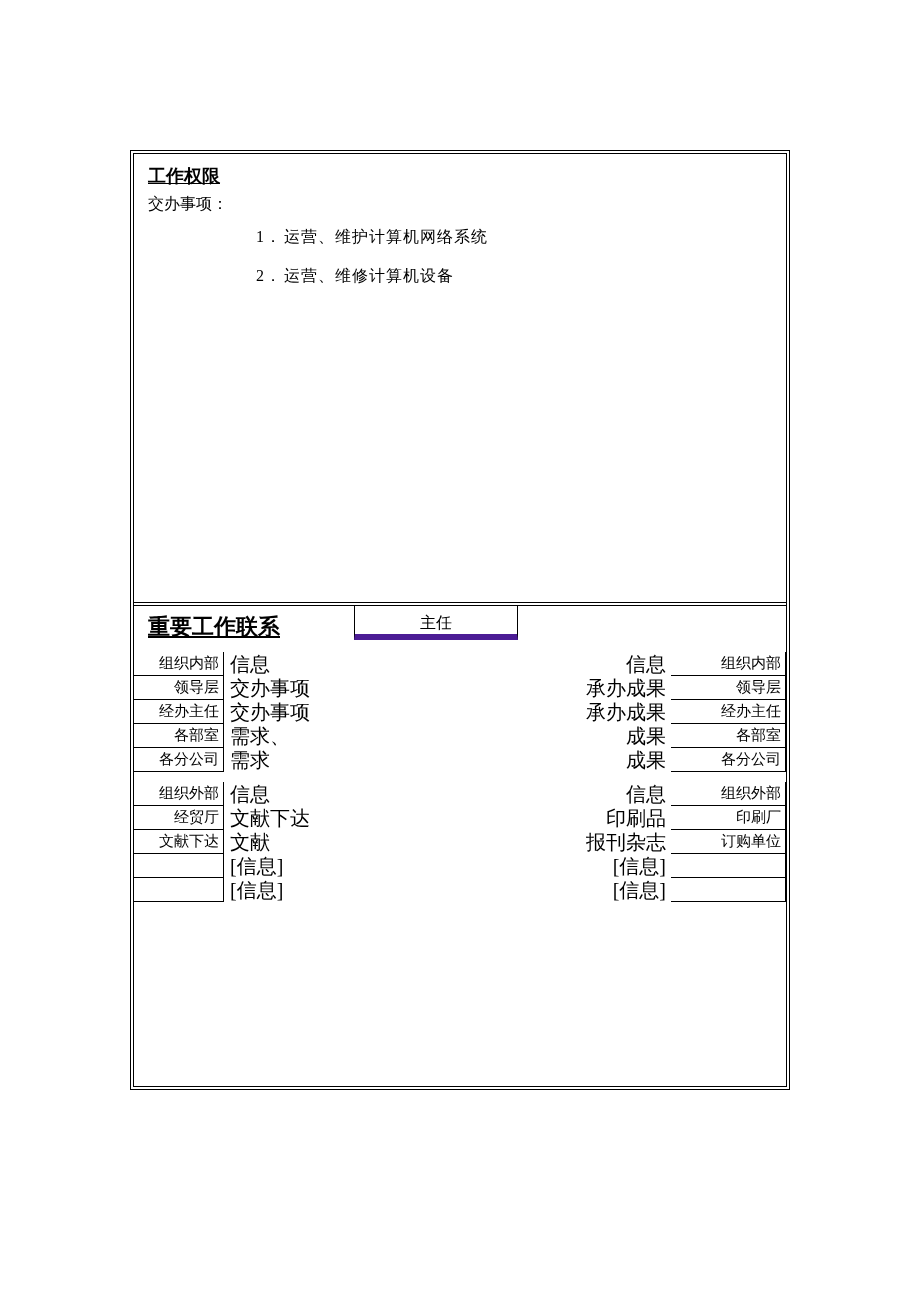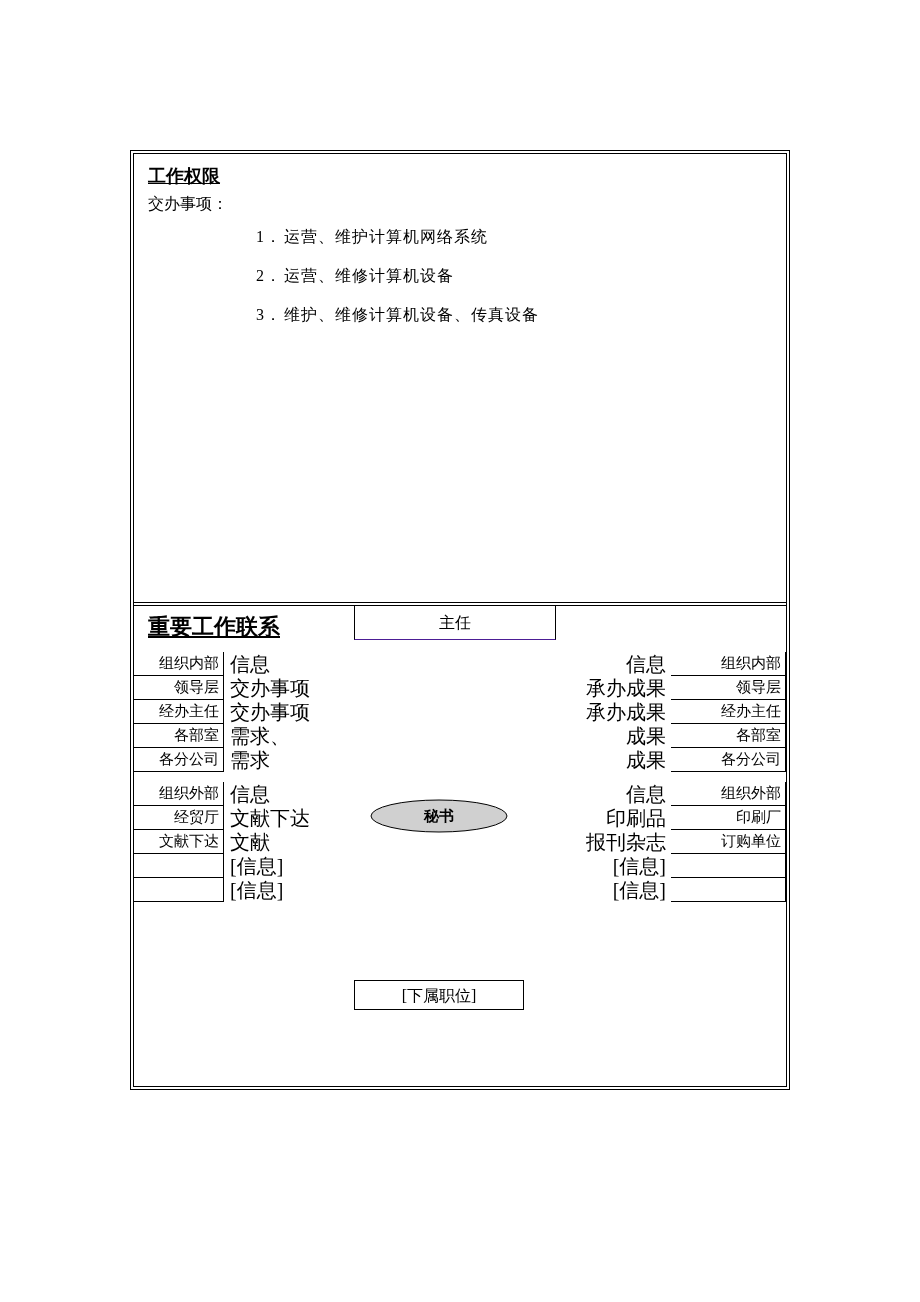--- a/index.html
+++ b/index.html
@@ -70,24 +70,24 @@
     left: 14px;
     top: 6px;
     font-weight: bold;
     text-decoration: underline;
     font-size: 22px;
   }
   .top-box {
     position: absolute;
     top: 0;
     left: 220px;
-    width: 202px;
+    width: 164px;
     height: 34px;
     border-right: 1px solid #000;
-    border-bottom: 1px solid #4c1d95;
+    border-bottom: 6px solid #4c1d95;
     border-left: 1px solid #000;
     text-align: center;
     line-height: 34px;
     font-size: 16px;
   }
   .bottom-box {
     position: absolute;
     top: 374px;
     left: 220px;
     width: 170px;
@@ -148,31 +148,29 @@
 
 <div class="page">
   <div class="outer-frame">
 
     <div class="section1">
       <div class="section-title">工作权限</div>
       <div class="sub-label">交办事项：</div>
       <ol class="olist">
         <li><span class="num">1．</span><span>运营、维护计算机网络系统</span></li>
         <li><span class="num">2．</span><span>运营、维修计算机设备</span></li>
-        <li><span class="num">3．</span><span>维护、维修计算机设备、传真设备</span></li>
       </ol>
     </div>
 
     <div class="divider"></div>
 
     <div class="section2">
       <div class="s2-title">重要工作联系</div>
 
       <div class="top-box">主任</div>
-      <div class="bottom-box">[下属职位]</div>
 
       <div class="left-col">
         <div class="cell">组织内部</div>
         <div class="cell">领导层</div>
         <div class="cell">经办主任</div>
         <div class="cell">各部室</div>
         <div class="cell">各分公司</div>
         <div class="gap"></div>
         <div class="cell">组织外部</div>
         <div class="cell">经贸厅</div>
@@ -225,23 +223,17 @@
 
       <svg class="arrow-line arrow-left" width="16" height="10">
         <line x1="0" y1="5" x2="16" y2="5" stroke="#000" stroke-width="1"></line>
         <polygon points="16,5 10,2 10,8" fill="#000"></polygon>
       </svg>
       <svg class="arrow-line arrow-right" width="18" height="10">
         <line x1="0" y1="5" x2="18" y2="5" stroke="#000" stroke-width="1"></line>
         <polygon points="18,5 12,2 12,8" fill="#000"></polygon>
       </svg>
 
-      <div class="center-node">
-        <svg class="ellipse-svg" width="140" height="36">
-          <ellipse cx="70" cy="18" rx="68" ry="16" fill="#d0d0d0" stroke="#000" stroke-width="1"></ellipse>
-          <text x="70" y="23" text-anchor="middle" font-size="15" font-weight="bold" font-family="SimSun">秘书</text>
-        </svg>
-      </div>
 
     </div>
 
   </div>
 </div>
 
 </body></html>

